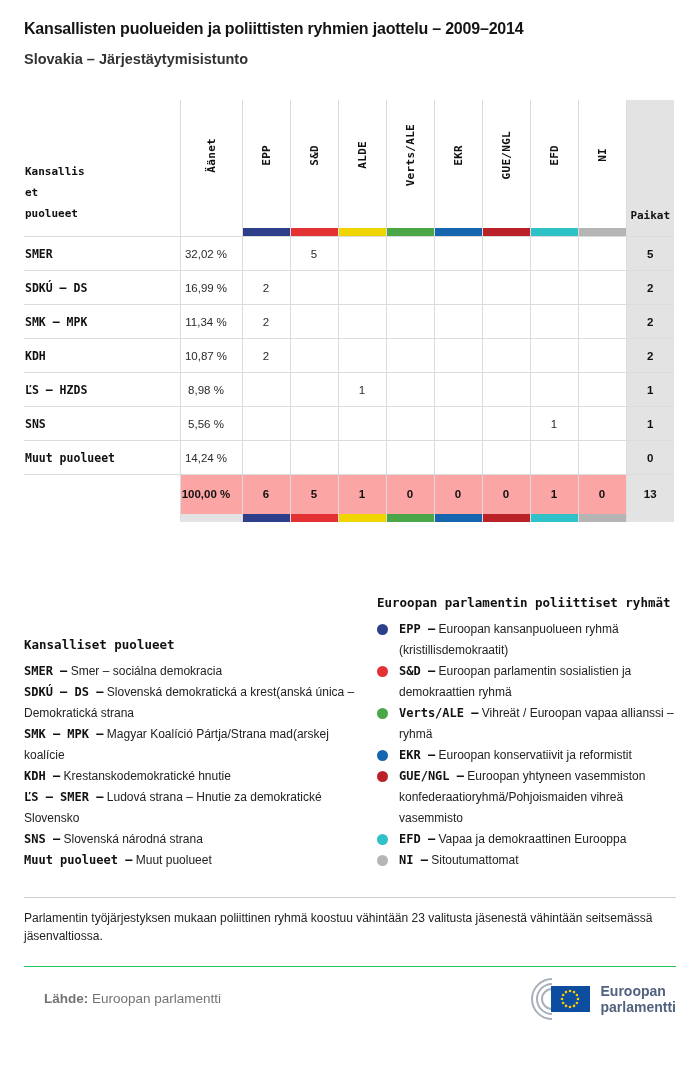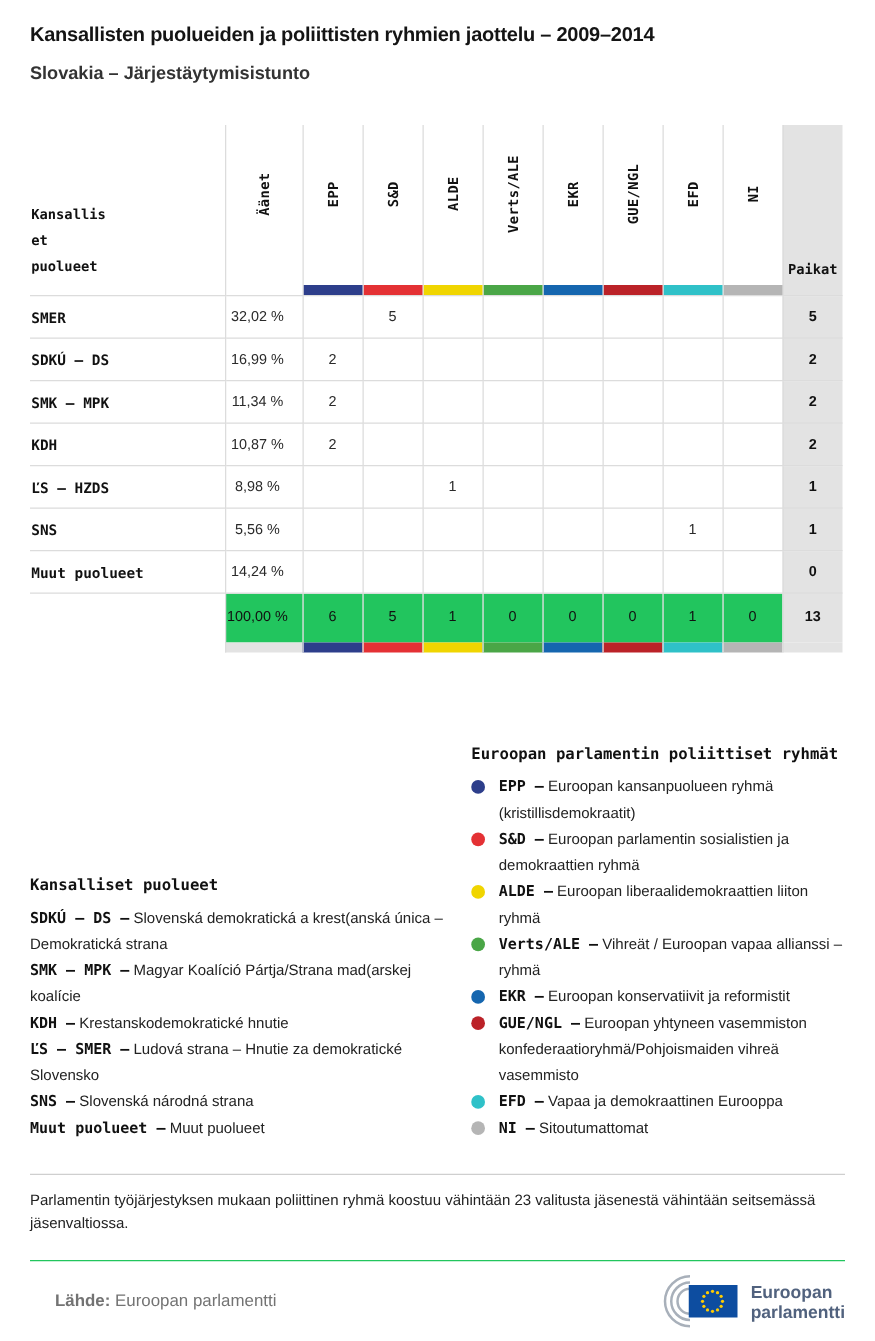--- a/index.html
+++ b/index.html
@@ -67,21 +67,21 @@
   }
   td.votes { text-align: center; padding-right: 10px; font-size: 11.5px; color: #2a2a2a; }
   td.gcell { text-align: center; font-size: 11.5px; color: #2a2a2a; }
   td.seats {
     text-align: center; font-size: 11.5px; font-weight: 700;
     color: #111; background: #e3e3e3;
   }
   td.party-empty { background: #fff; }
 
   .total-row td { height: 39px; border-bottom: none; }
-  .total-row td.votes, .total-row td.gcell { background: #22c55e; font-weight: 400; color: #111; }
+  .total-row td.votes, .total-row td.gcell { background: #fca5a5; font-weight: 700; color: #111; }
 
   .bar-row td { height: 8px; border-top: none; font-size: 0; line-height: 0; }
   .bar-row td.filler { background: #e3e3e3; }
 
   
   .legend { display: flex; margin-top: 73px; width: 652px; align-items: flex-end; }
   .legend-left { width: 353px; padding-right: 20px; }
   .legend-right { flex: 1; }
   .legend h3 {
     margin: 0 0 9px 0;
@@ -330,34 +330,34 @@
           <td class="cbar" style="background: rgb(181, 181, 181);"></td>
           <td class="filler"></td>
         </tr>
       </tbody>
     </table>
 
   <section class="legend">
     <div class="legend-left">
       <h3>Kansalliset puolueet</h3>
       <ul id="party-legend" class="plist">
+          <li class="pitem"><span class="abbr">SMER –</span> Smer – sociálna demokracia</li>
           <li class="pitem"><span class="abbr">SDKÚ – DS –</span> Slovenská demokratická a krest(anská única – Demokratická strana</li>
           <li class="pitem"><span class="abbr">SMK – MPK –</span> Magyar Koalíció Pártja/Strana mad(arskej koalície</li>
           <li class="pitem"><span class="abbr">KDH –</span> Krestanskodemokratické hnutie</li>
           <li class="pitem"><span class="abbr">ĽS – SMER –</span> Ludová strana – Hnutie za demokratické Slovensko</li>
           <li class="pitem"><span class="abbr">SNS –</span> Slovenská národná strana</li>
           <li class="pitem"><span class="abbr">Muut puolueet –</span> Muut puolueet</li>
         </ul>
     </div>
     <div class="legend-right">
       <h3>Euroopan parlamentin poliittiset ryhmät</h3>
       <ul id="group-legend" class="glist">
           <li class="gitem"><span class="dot" style="background: rgb(45, 62, 139);"></span><span class="abbr">EPP –</span> Euroopan kansanpuolueen ryhmä (kristillisdemokraatit)</li>
           <li class="gitem"><span class="dot" style="background: rgb(228, 49, 52);"></span><span class="abbr">S&amp;D –</span> Euroopan parlamentin sosialistien ja demokraattien ryhmä</li>
-          <li class="gitem"><span class="dot" style="background: rgb(240, 213, 0);"></span><span class="abbr">ALDE –</span> Euroopan liberaalidemokraattien liiton ryhmä</li>
           <li class="gitem"><span class="dot" style="background: rgb(74, 166, 71);"></span><span class="abbr">Verts/ALE –</span> Vihreät / Euroopan vapaa allianssi – ryhmä</li>
           <li class="gitem"><span class="dot" style="background: rgb(21, 102, 175);"></span><span class="abbr">EKR –</span> Euroopan konservatiivit ja reformistit</li>
           <li class="gitem"><span class="dot" style="background: rgb(187, 34, 40);"></span><span class="abbr">GUE/NGL –</span> Euroopan yhtyneen vasemmiston konfederaatioryhmä/Pohjoismaiden vihreä vasemmisto</li>
           <li class="gitem"><span class="dot" style="background: rgb(47, 193, 200);"></span><span class="abbr">EFD –</span> Vapaa ja demokraattinen Eurooppa</li>
           <li class="gitem"><span class="dot" style="background: rgb(181, 181, 181);"></span><span class="abbr">NI –</span> Sitoutumattomat</li>
         </ul>
     </div>
   </section>
 
   <div class="footnote">Parlamentin työjärjestyksen mukaan poliittinen ryhmä koostuu vähintään 23 valitusta jäsenestä vähintään seitsemässä jäsenvaltiossa.</div>

